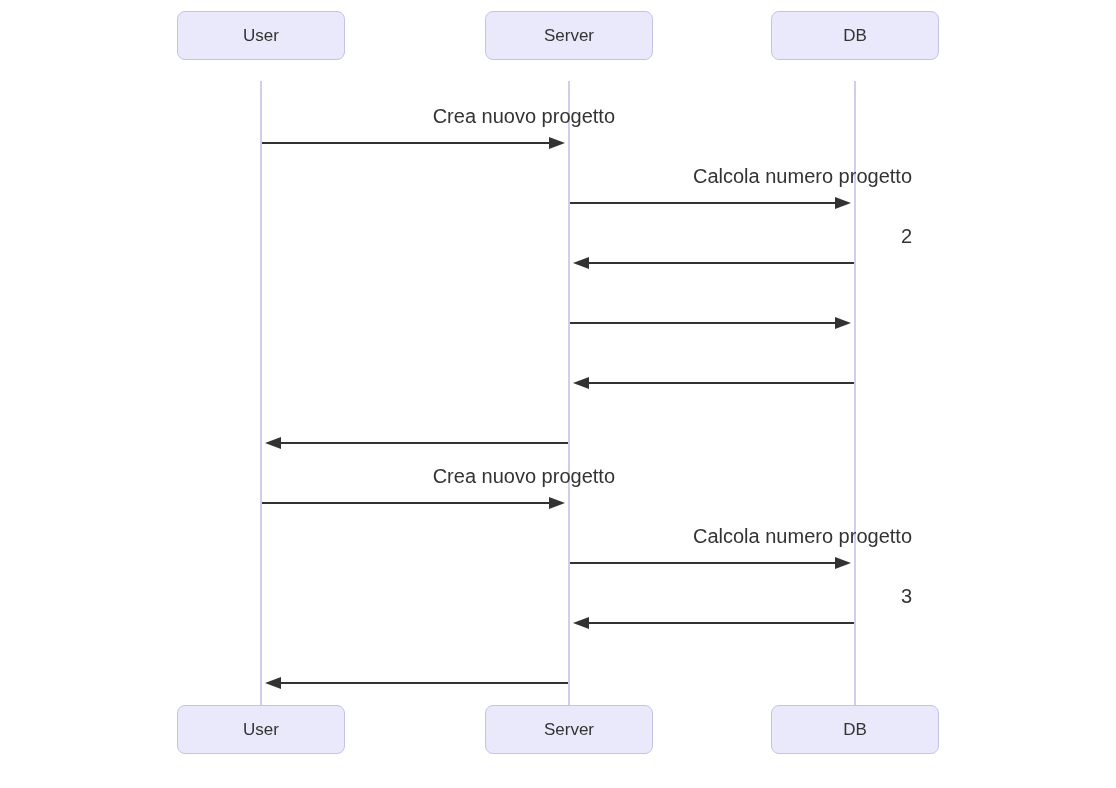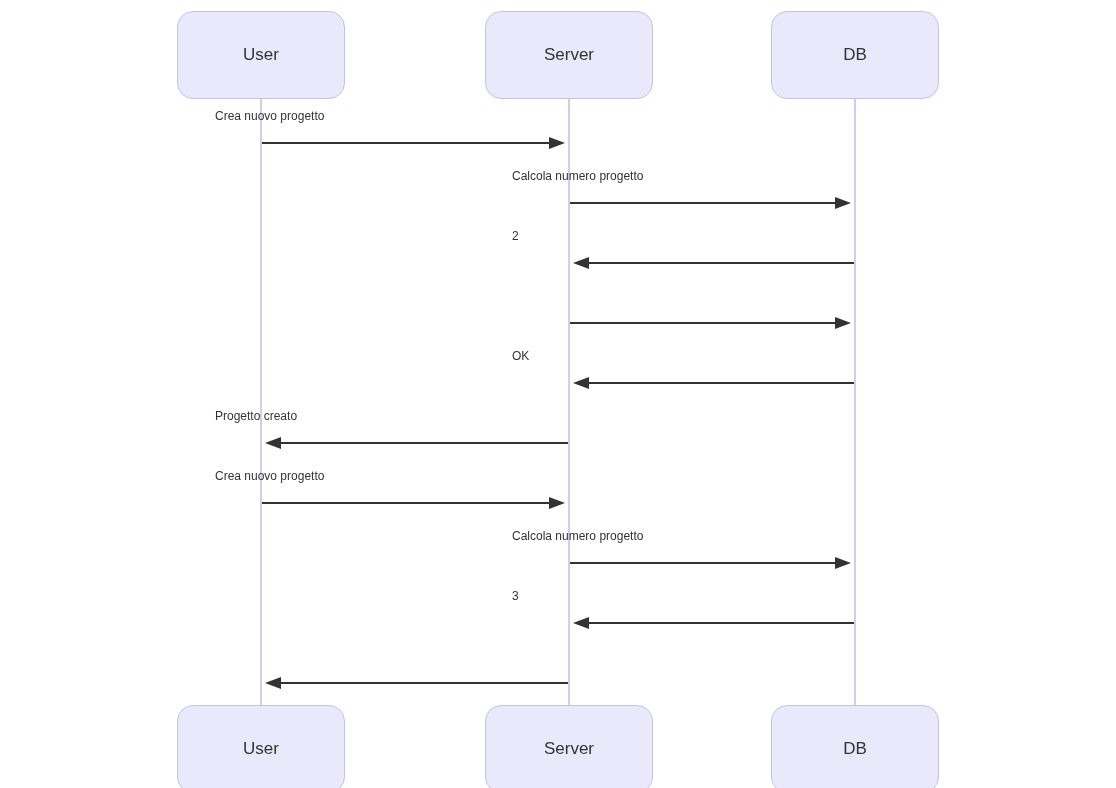--- a/index.html
+++ b/index.html
@@ -11,41 +11,41 @@
   #stage {
     position: relative;
     width: 1116px;
     height: 788px;
     background: var(--bg, #ffffff);
     overflow: hidden;
   }
   .actor-box {
     position: absolute;
     width: 168px;
-    height: 88px;
+    height: 49px;
     box-sizing: border-box;
     background: var(--actor-fill, #e9e9fb);
     border: 1px solid var(--actor-border, #c5c2ea);
-    border-radius: 16px;
+    border-radius: 8px;
     display: flex;
     align-items: center;
     justify-content: center;
     font-size: 17px;
     color: var(--text, #333333);
   }
   .lifeline {
     position: absolute;
     width: 2px;
     background: var(--lifeline, #d2cdee);
   }
   .msg-label {
     position: absolute;
     width: 400px;
-    text-align: left;
-    font-size: 12px;
+    text-align: right;
+    font-size: 20px;
     line-height: 20px;
     color: var(--text, #333333);
     white-space: nowrap;
   }
   .msg-line {
     position: absolute;
     height: 2px;
     background: var(--arrow, #333333);
   }
   .arrow-head {
@@ -75,24 +75,22 @@
     <div class="msg-line" style="left: 262px; top: 142px; width: 289px;"></div>
     <div class="arrow-head right" style="left: 549px; top: 137px;"></div>
     <div class="msg-label" style="left: 512px; top: 166px;">Calcola numero progetto</div>
     <div class="msg-line" style="left: 570px; top: 202px; width: 267px;"></div>
     <div class="arrow-head right" style="left: 835px; top: 197px;"></div>
     <div class="msg-label" style="left: 512px; top: 226px;">2</div>
     <div class="msg-line" style="left: 587px; top: 262px; width: 267px;"></div>
     <div class="arrow-head left" style="left: 573px; top: 257px;"></div>
     <div class="msg-line" style="left: 570px; top: 322px; width: 267px;"></div>
     <div class="arrow-head right" style="left: 835px; top: 317px;"></div>
-    <div class="msg-label" style="left: 512px; top: 346px;">OK</div>
     <div class="msg-line" style="left: 587px; top: 382px; width: 267px;"></div>
     <div class="arrow-head left" style="left: 573px; top: 377px;"></div>
-    <div class="msg-label" style="left: 215px; top: 406px;">Progetto creato</div>
     <div class="msg-line" style="left: 279px; top: 442px; width: 289px;"></div>
     <div class="arrow-head left" style="left: 265px; top: 437px;"></div>
     <div class="msg-label" style="left: 215px; top: 466px;">Crea nuovo progetto</div>
     <div class="msg-line" style="left: 262px; top: 502px; width: 289px;"></div>
     <div class="arrow-head right" style="left: 549px; top: 497px;"></div>
     <div class="msg-label" style="left: 512px; top: 526px;">Calcola numero progetto</div>
     <div class="msg-line" style="left: 570px; top: 562px; width: 267px;"></div>
     <div class="arrow-head right" style="left: 835px; top: 557px;"></div>
     <div class="msg-label" style="left: 512px; top: 586px;">3</div>
     <div class="msg-line" style="left: 587px; top: 622px; width: 267px;"></div>

